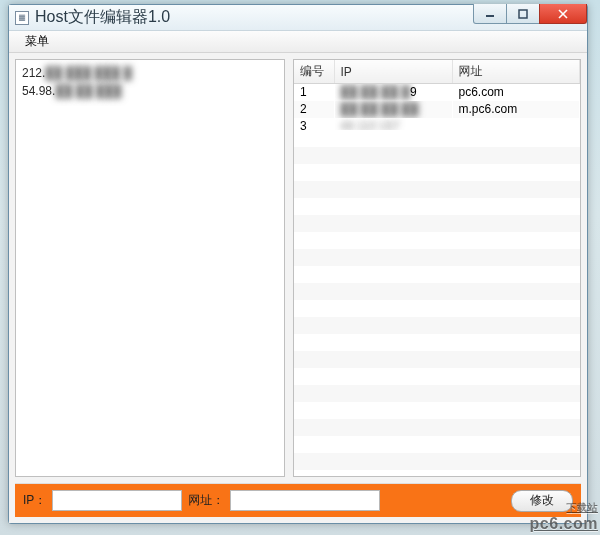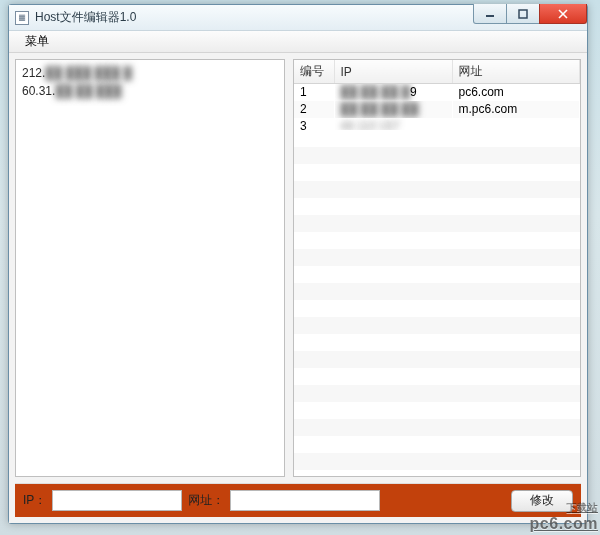--- a/index.html
+++ b/index.html
@@ -16,21 +16,21 @@
   .titlebar {
     height: 26px; background: linear-gradient(#f7fbfd,#e4eef4);
     border-bottom: 1px solid #c9d6de; display: flex; align-items: center;
     padding: 0 0 0 6px; position: relative;
   }
   .titlebar .app-icon {
     width: 14px; height: 14px; border:1px solid #7a8da0; background:#fff; margin-right:6px;
     display:inline-flex; align-items:center; justify-content:center;
   }
   .titlebar .app-icon span{font-size:8px;color:#5b6e82;line-height:1;}
-  .titlebar .title { color:#2b3c48; font-size:12px; }
+  .titlebar .title { color:#2b3c48; font-size:16px; }
   .win-controls { position:absolute; right:0; top:-1px; display:flex; }
   .win-btn {
     width:34px; height:20px; border:1px solid #7796aa; border-top:none;
     background:linear-gradient(#f3f8fb,#d6e4ec); display:flex; align-items:center; justify-content:center;
     margin-left:-1px; cursor:default;
   }
   .win-btn.min svg, .win-btn.max svg { width:10px; height:10px; }
   .win-btn.close { width:48px; background:linear-gradient(#f46a5a,#d93a26); border-color:#a83224; }
   .win-btn.close svg { width:10px; height:10px; }
   .win-btn:first-child { border-bottom-left-radius:3px; }
@@ -76,34 +76,34 @@
 
   .grid-wrap { position:absolute; top:0; left:0; right:0; bottom:0; overflow-y:scroll; }
 
   .stripes::after{
     content:""; position:absolute; left:0; right:0; top:70px; bottom:0;
     background:repeating-linear-gradient(#ffffff 0 17px,#f7f7f7 17px 34px);
     pointer-events:none;
   }
 
   .bottom-bar {
-    height:34px; background:#c2410c; border-top:1px solid #dedede;
+    height:34px; background:#f97316; border-top:1px solid #dedede;
     display:flex; align-items:center; padding:0 8px; gap:6px;justify-content:space-between;
   }
   .bottom-bar label { font-size:12px; color:#222; }
   .bottom-bar input[type=text]{
     height:21px; border:1px solid #b8b8b8; background:#fff; padding:0 4px; font-size:12px;
   }
   .ip-input{ width:130px; }
   .url-input{ width:150px; }
   .spacer{ flex:1; }
   .btn {
     height:22px; min-width:62px; padding:0 10px;
     background:linear-gradient(#fdfdfd,#e7e7e7); border:1px solid #a9a9a9;
-    border-radius:4px; font-size:12px; color:#222; cursor:default;
+    border-radius:10px; font-size:12px; color:#222; cursor:default;
     display:inline-flex; align-items:center; justify-content:center;
   }
 
   .watermark{
     position:fixed; right:2px; bottom:2px; font-size:16px; font-weight:bold;
     color:rgba(0,0,0,.55); text-shadow:0 1px 0 rgba(255,255,255,.6);
     font-family: Arial, sans-serif; pointer-events:none; letter-spacing:.5px;text-decoration:underline;
   }
   .watermark .pre{ font-size:10px; display:block; text-align:right; color:rgba(0,0,0,.5);}
 
@@ -147,21 +147,21 @@
 
   <div class="client">
     <div class="panes">
 
       <div class="pane left">
         <div class="left-list">
           <div class="row">
             <span>212.</span><span class="blur">██ ███ ███ █</span>
           </div>
           <div class="row">
-            <span>60.31.</span><span class="blur">██ ██ ███</span>
+            <span>54.98.</span><span class="blur">██ ██ ███</span>
           </div>
         </div>
       </div>
 
       <div class="pane right stripes">
         <div class="grid-wrap">
           <table class="grid">
             <colgroup>
                 <col class="col-num">
                 <col class="col-ip">

